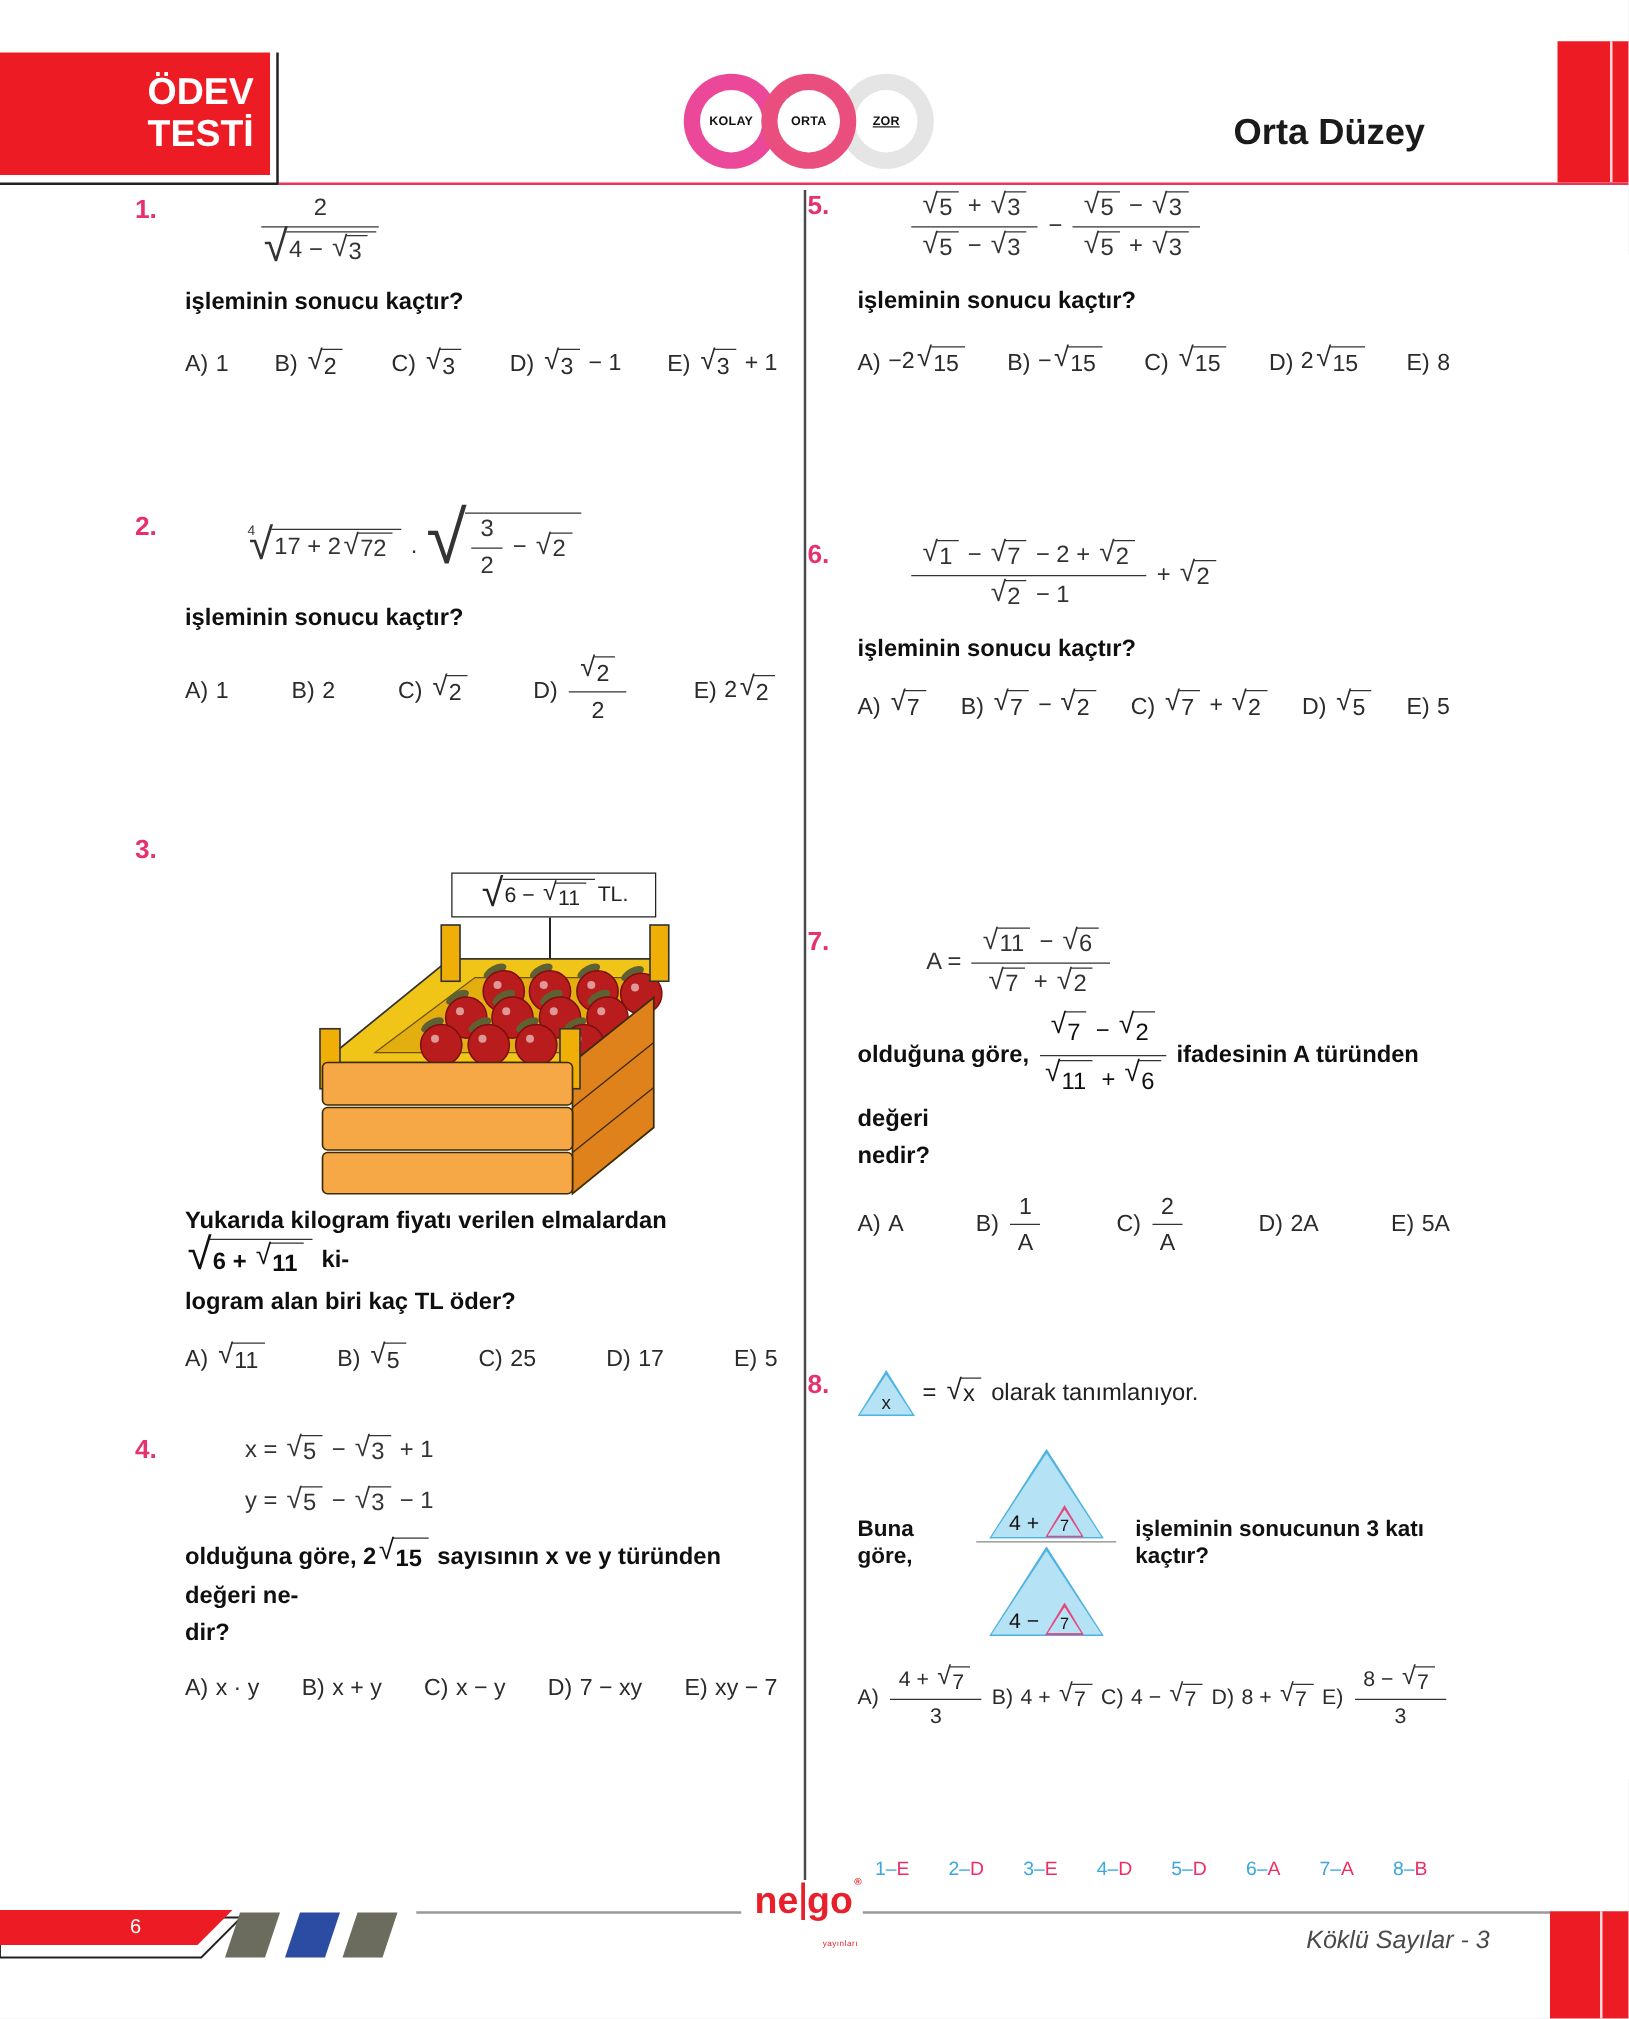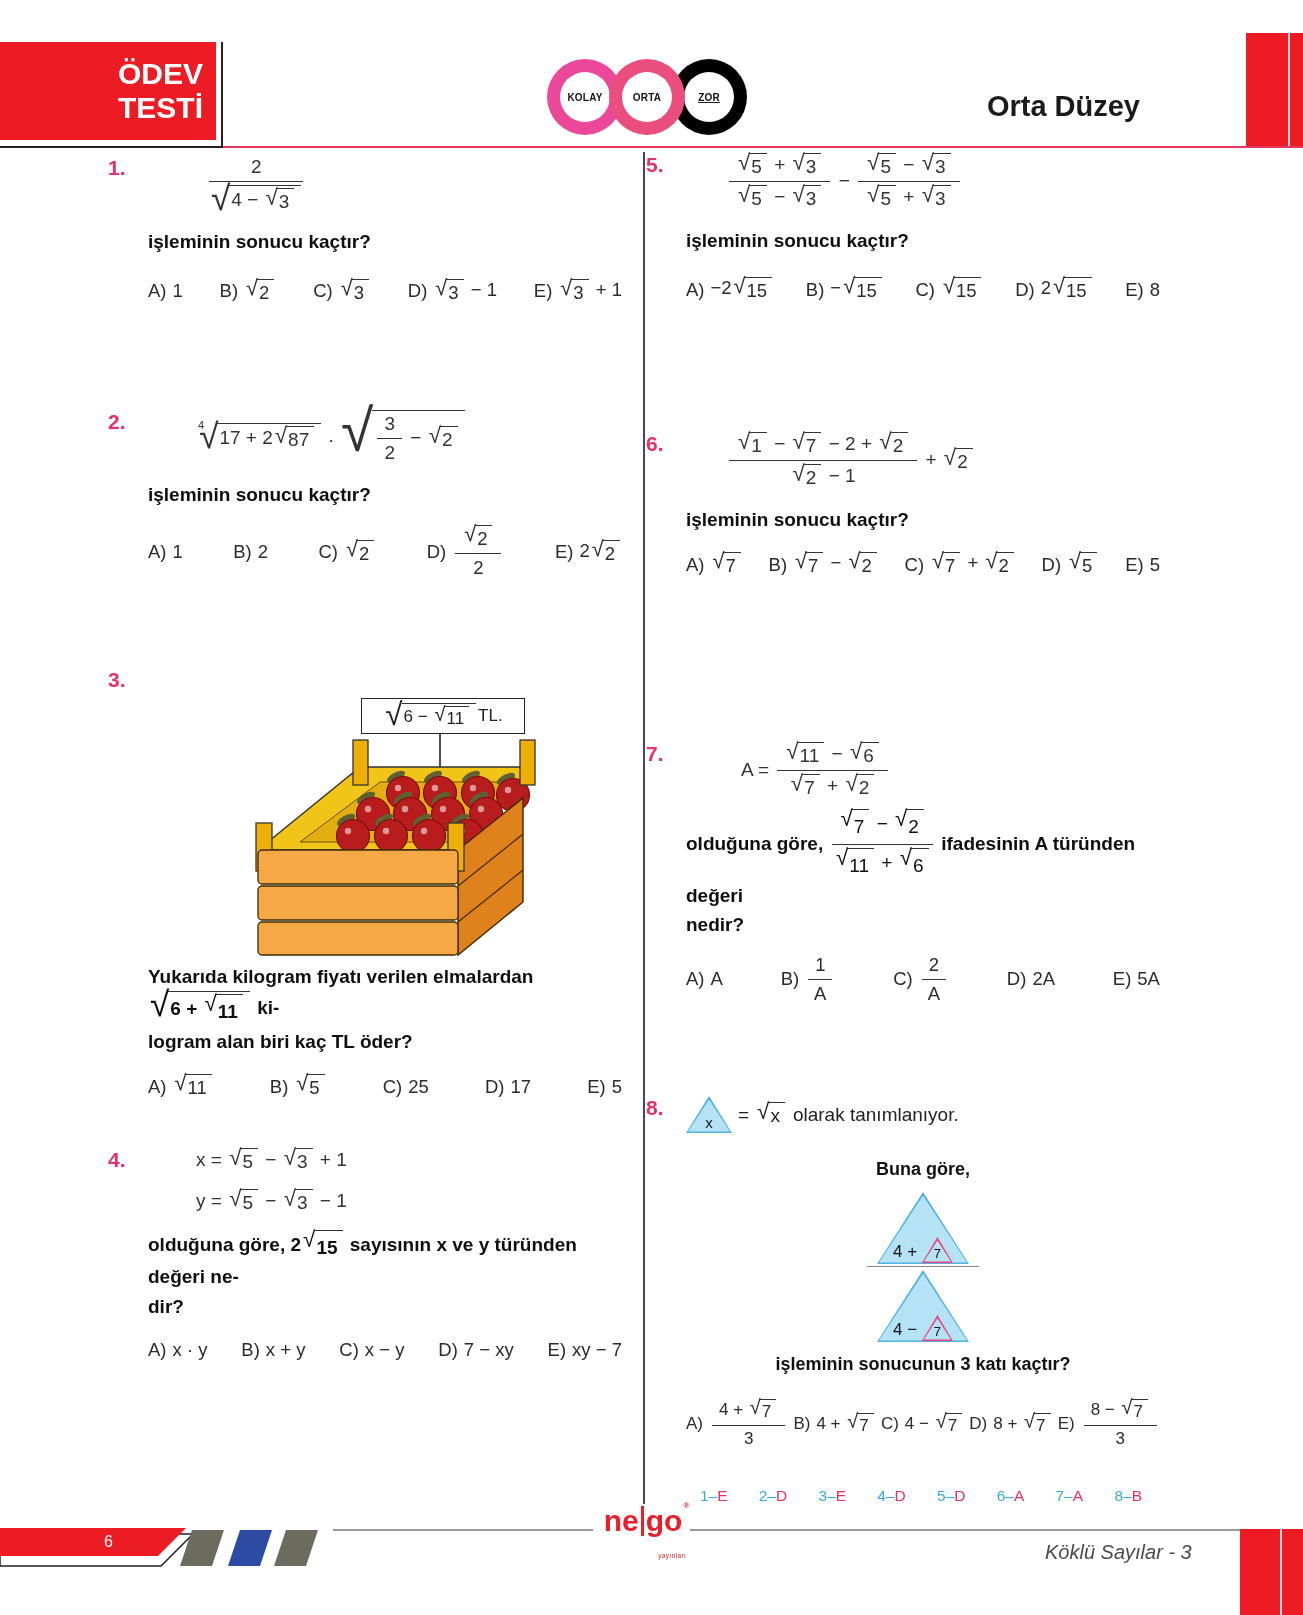--- a/index.html
+++ b/index.html
@@ -58,21 +58,21 @@
 
   
   .crate-wrap{position:relative;width:400px;height:258px;margin-top:22px;}
   .crate-svg{position:absolute;left:0;top:0;}
   .price-sign{position:absolute;left:213px;top:8px;width:162px;height:34px;background:#fff;
               border:1.6px solid #222;display:flex;align-items:center;justify-content:center;
               font-size:17px;color:#222;z-index:3;}
 
   
   .q8def{display:flex;align-items:center;gap:6px;font-size:19px;color:#222;}
-  .q8main{display:flex;align-items:center;gap:12px;margin-top:26px;font-weight:bold;font-size:18px;color:#111;flex-direction:column;}
+  .q8main{display:flex;align-items:center;gap:12px;margin-top:26px;font-weight:bold;font-size:18px;color:#111;}
   .q8main .frac .num{padding:0 10px 2px;border-color:#888;}
 
   
   .answer-key{position:absolute;left:700px;top:1487px;width:442px;display:flex;
               justify-content:space-between;font-size:15.5px;font-weight:normal;}
   .akq{color:#3BA7DE;} .aka{color:#EC2E63;}
   .stripes{position:absolute;left:0;top:1524px;}
   .page-num{position:absolute;left:104px;top:1533px;color:#fff;font-size:16px;z-index:2;}
   .foot-line1{position:absolute;left:333px;top:1529px;width:260px;height:1.5px;background:#999;}
   .foot-line2{position:absolute;left:690px;top:1529px;width:550px;height:1.5px;background:#999;}
@@ -97,21 +97,21 @@
     <span>TESTİ</span>
   </div>
   <div class="hdr-vline"></div>
   <div class="badges">
     <span class="badge" style="background: #ec4899;">
       <span class="badge-in">KOLAY</span>
     </span>
     <span class="badge" style="background: rgb(233, 78, 126);">
       <span class="badge-in">ORTA</span>
     </span>
-    <span class="badge" style="background: #000000; text-decoration: underline;">
+    <span class="badge" style="background: #e5e5e5; text-decoration: underline;">
       <span class="badge-in">ZOR</span>
     </span>
   </div>
   <div class="hdr-level">Orta Düzey</div>
   <div class="bar-top-right">
       <span class="gap"></span>
     </div>
   <div class="rule-black"></div>
   <div class="rule-pink"></div>
   <div class="divider"></div>
@@ -165,21 +165,21 @@
   </div>
 
   <div class="q" style="left:108px;top:410px;width:514px;">
     <span class="qnum">2.</span>
     <div class="qbody">
       <div class="formula" style="margin-left:48px;"><span class="sq">
             <span class="idx">4</span>
             <span class="rad med">√</span>
             <span class="vin">17 + 2<span class="sq">
                 <span class="rad">√</span>
-                <span class="vin">87</span>
+                <span class="vin">72</span>
               </span></span>
           </span> . <span class="sq">
             <span class="rad tall">√</span>
             <span class="vin"><span class="frac"><span class="num">3</span><span class="den">2</span></span> − <span class="sq">
                 <span class="rad">√</span>
                 <span class="vin">2</span>
               </span></span>
           </span></div>
       <div class="stem" style="margin-top:16px;">işleminin sonucu kaçtır?</div>
       <div class="opts" style="margin-top:16px;">

